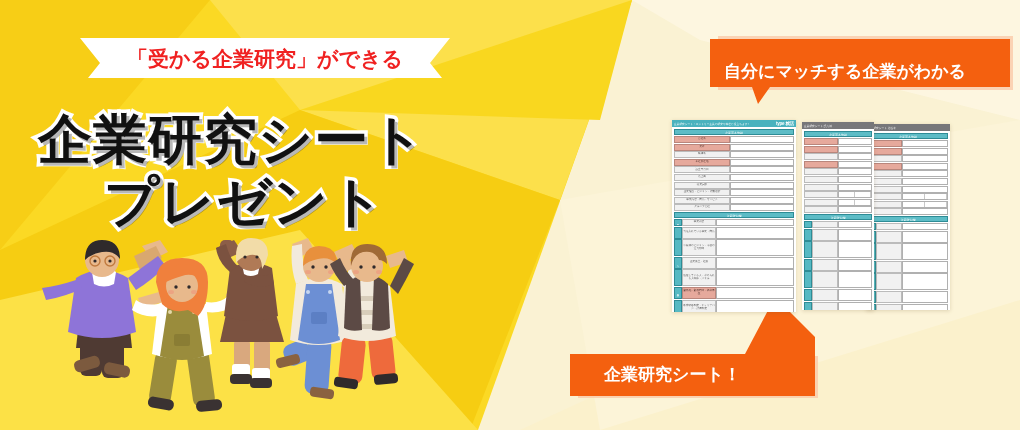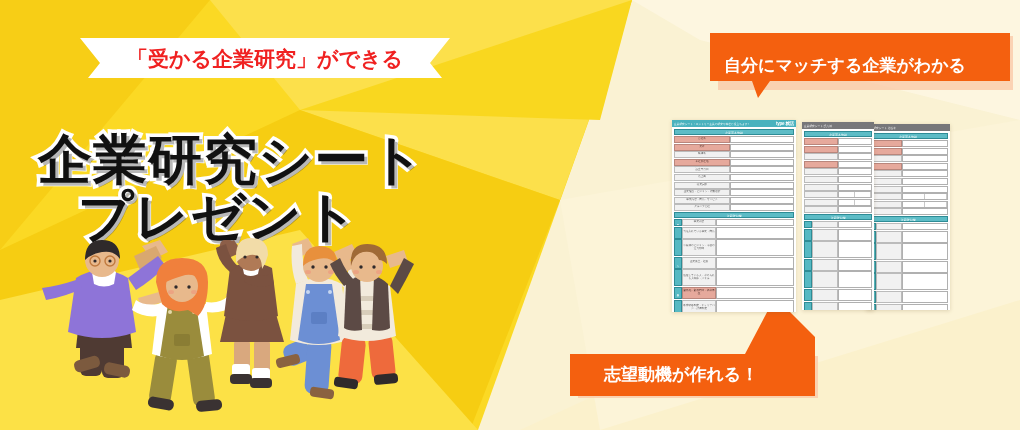--- a/index.html
+++ b/index.html
@@ -54,43 +54,42 @@
   
   .headline {
     position:absolute; left:38px; top:112px; width:460px;
   }
   .hl-line {
     color:#111111; font-weight:bold; line-height:1.0;
     white-space:nowrap;
     -webkit-text-stroke:7px #FFFFFF;
     paint-order: stroke fill;
     text-shadow: 3px 3px 0 rgba(0,0,0,0.28);
-    margin-top: 20px;
   }
   .hl-1 { font-size:54px; letter-spacing:1px; }
-  .hl-2 { font-size:54px; letter-spacing:1px; margin-top:8px; margin-left:40px;font-family:Liberation Mono, monospace; }
+  .hl-2 { font-size:54px; letter-spacing:1px; margin-top:8px; margin-left:66px; }
 
   
   .people { position:absolute; left:34px; top:238px; width:420px; height:192px; }
 
   
   .callout-shadow {
     position:absolute; background:#F9C7A6; opacity:0.75;
   }
   .callout {
     position:absolute; background:#F4600F;
     display:flex; align-items:center;
   }
   .callout-text {
     color:#FFFFFF; font-weight:bold; font-size:17px;
     white-space:nowrap; line-height:1;
   }
   .co1-shadow { left:718px; top:36px; width:295px; height:54px; }
   .co1 {
-    left:710px; top:33px; width:300px; height:65px;
+    left:710px; top:39px; width:300px; height:65px;
     clip-path: polygon(0 0, 300px 0, 300px 48px, 60px 48px,
                        48px 65px, 42px 48px, 0 48px);
     padding-left:14px;
   }
   .co2-shadow { left:578px; top:356px; width:240px; height:42px; }
   .co2 {
     left:570px; top:297px; width:245px; height:99px;
     clip-path: polygon(205px 0, 245px 40px, 245px 99px, 0 99px, 0 57px, 175px 57px);
     align-items:flex-end; padding-bottom:13px; padding-left:34px;
   }
@@ -567,16 +566,16 @@
     </div>
   </div>
 
   <div class="callout-shadow co1-shadow"></div>
   <div class="callout co1">
     <span class="callout-text">自分にマッチする企業がわかる</span>
   </div>
 
   <div class="callout-shadow co2-shadow"></div>
   <div class="callout co2">
-    <span class="callout-text">志望動機が作れる！</span>
+    <span class="callout-text">企業研究シート！</span>
   </div>
 
 </div>
 
 </body></html>

